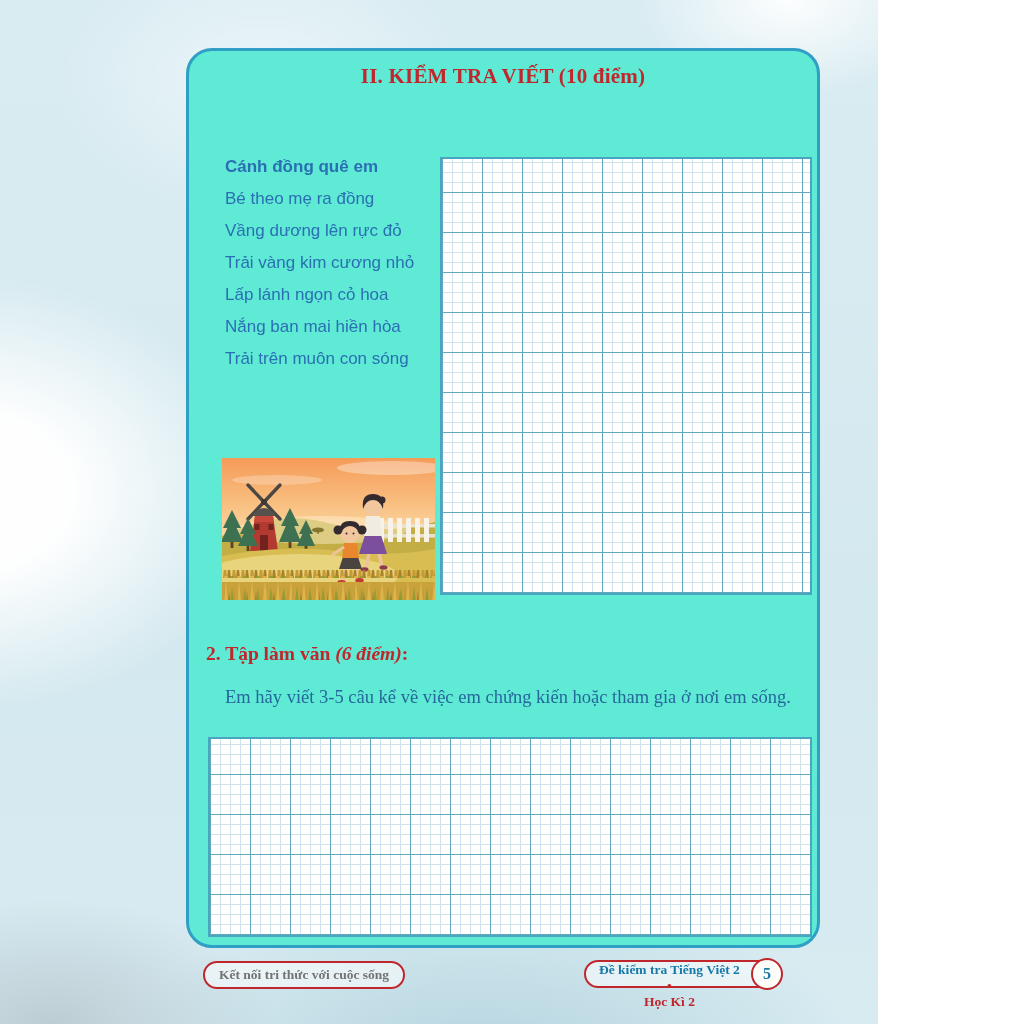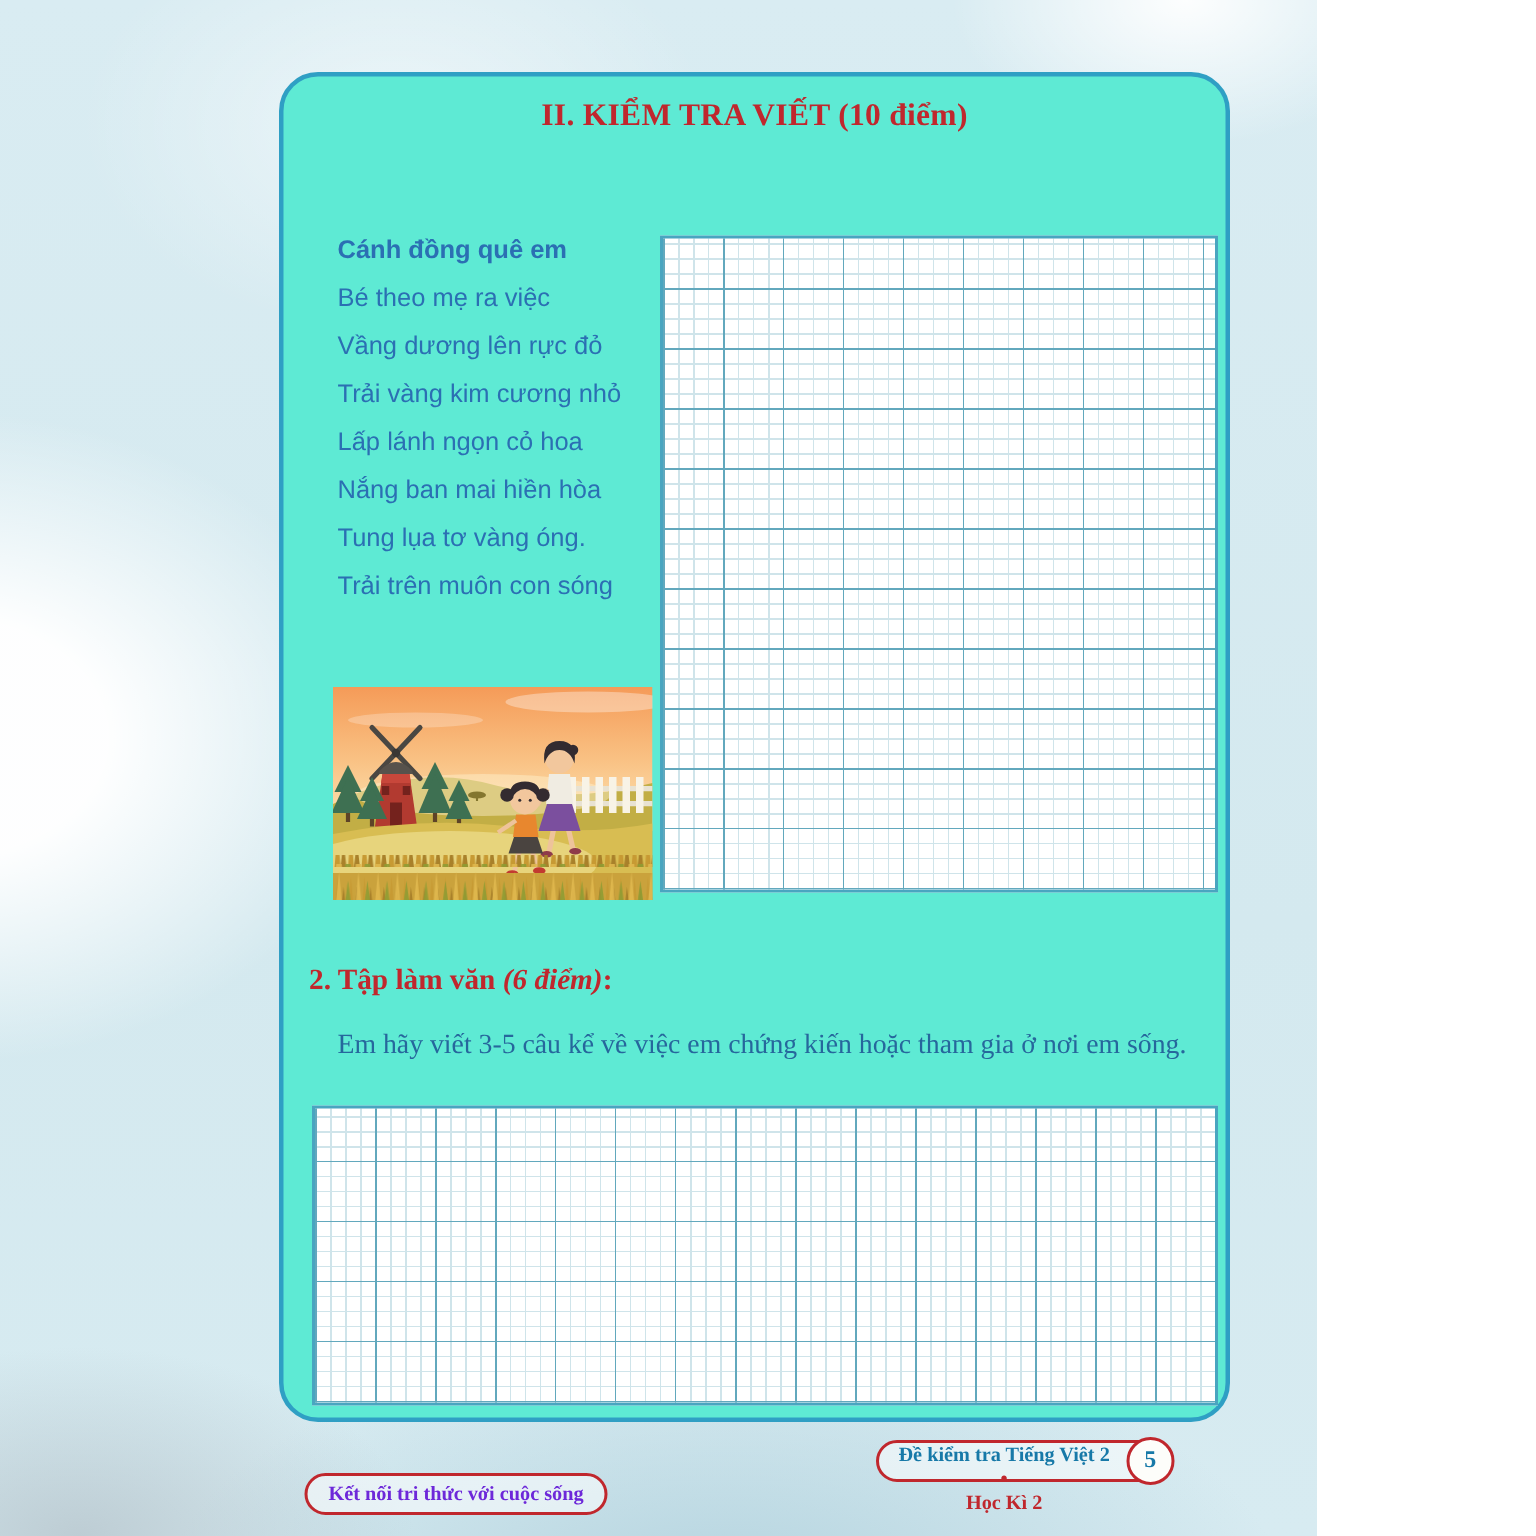--- a/index.html
+++ b/index.html
@@ -61,21 +61,21 @@
     color:#26679c;font-size:18.5px;
   }
 
   
   .pill{
     position:absolute;display:flex;align-items:center;
     border:2px solid #c0272d;border-radius:14px;height:24px;
     background:rgba(255,255,255,.55);
     font-weight:bold;font-size:13.5px;white-space:nowrap;
   }
-  .footer-left{left:203px;top:982px;padding:0 14px;color:#6d28d9;}
+  .footer-left{left:203px;top:961px;padding:0 14px;color:#737373;}
   .footer-right{left:584px;top:960px;padding:0 40px 0 13px;flex-direction:column;}
   .footer-right .book{color:#1779a8;}
   .footer-right .sep{color:#c0272d;margin:0 5px;}
   .footer-right .sem{color:#c0272d;}
   .page-circle{
     position:absolute;right:-3px;top:-4px;width:28px;height:28px;
     border:2px solid #c0272d;border-radius:50%;background:#fdfdfa;
     color:#1779a8;font-size:16px;font-weight:bold;
     display:flex;align-items:center;justify-content:center;
   }
@@ -86,26 +86,25 @@
 <div class="bg"></div>
 <div class="right-strip"></div>
 
 <div class="page">
 
   <div class="page-title">II. KIỂM TRA VIẾT (10 điểm)</div>
 
 
   <div class="poem">
     <div class="poem-title">Cánh đồng quê em</div>
-    <div class="poem-line">Bé theo mẹ ra việc</div>
+    <div class="poem-line">Bé theo mẹ ra đồng</div>
     <div class="poem-line">Vầng dương lên rực đỏ</div>
     <div class="poem-line">Trải vàng kim cương nhỏ</div>
     <div class="poem-line">Lấp lánh ngọn cỏ hoa</div>
     <div class="poem-line">Nắng ban mai hiền hòa</div>
-    <div class="poem-line">Tung lụa tơ vàng óng.</div>
     <div class="poem-line">Trải trên muôn con sóng</div>
   </div>
 
   <div class="grid" id="grid1"></div>
 
   <svg class="illustration" viewBox="0 0 213 142" role="img" aria-label="Mother and daughter walking through a golden field at sunset, with a red windmill barn, pine trees and a white fence">
     <defs>
       <linearGradient id="sky" x1="0" y1="0" x2="0" y2="1">
         <stop offset="0" stop-color="#f59b58"></stop>
         <stop offset="0.5" stop-color="#f9c183"></stop>

